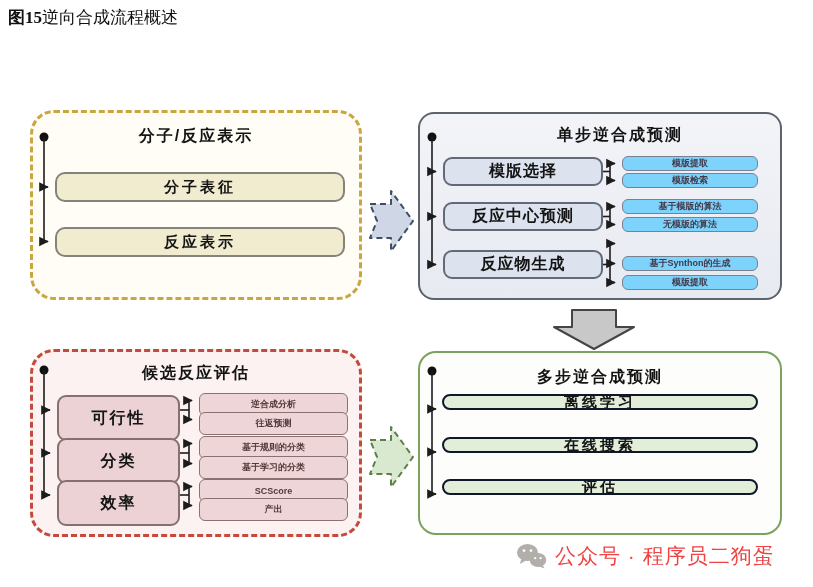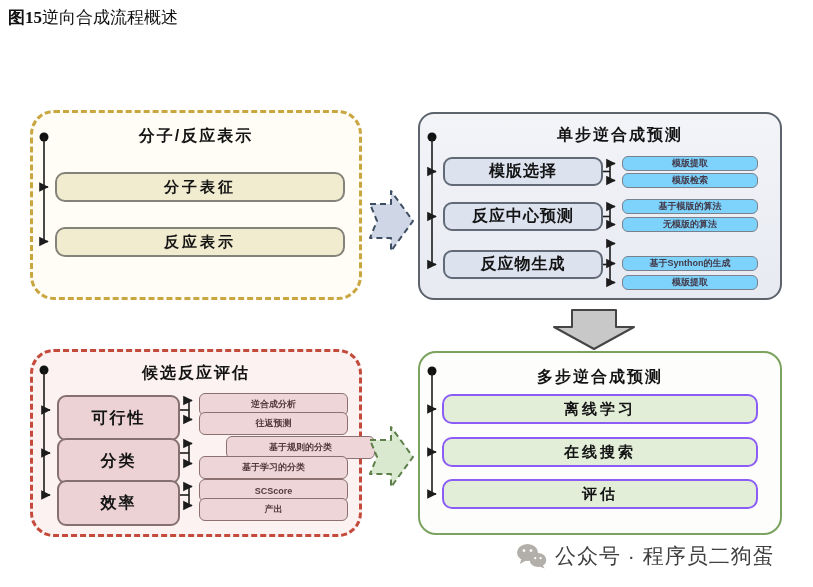--- a/index.html
+++ b/index.html
@@ -40,31 +40,31 @@
   .n-tr1 { top:157px;font-family:Liberation Mono, monospace; } .n-tr2 { top:202px; } .n-tr3 { top:250px; }
   
   .s-tr { left:622px; width:136px; height:15px; background:#7dd3fc; border:1px solid #79808e; border-radius:6px; font-size:9px; color:#433a4a; }
   .s-tr1 { top:156px; } .s-tr2 { top:173px; } .s-tr3 { top:199px; } .s-tr4 { top:217px; }
   .s-tr5 { top:236px; } .s-tr6 { top:256px; } .s-tr7 { top:275px; }
   
   .n-bl { left:57px; width:123px; height:46px; background:#ecd2d5; border:2px solid #86706f; border-radius:9px; font-size:16px; color:#141414; letter-spacing:2px; }
   .n-bl1 { top:395px; } .n-bl2 { top:438px; } .n-bl3 { top:480px; }
   
   .s-bl { left:199px; width:149px; height:23px; background:#eed5d8; border:1px solid #8d7171; border-radius:6px; font-size:9px; color:#553a3a; }
-  .s-bl1 { top:393px; } .s-bl2 { top:412px; } .s-bl3 { top:436px;margin-left:27px; } .s-bl4 { top:456px; }
+  .s-bl1 { top:393px; } .s-bl2 { top:412px; } .s-bl3 { top:436px; } .s-bl4 { top:456px; }
   .s-bl5 { top:479px; } .s-bl6 { top:498px; }
   
-  .n-br { left:442px; width:316px; height:30px; background:#e3eed9; border:2px solid #8b5cf6; border-radius:10px; font-size:15px; color:#141414; letter-spacing:3px; }
+  .n-br { left:442px; width:316px; height:16px; background:#e3eed9; border:2px solid #0f172a; border-radius:10px; font-size:15px; color:#141414; letter-spacing:3px; }
   .n-br1 { top:394px; } .n-br2 { top:437px; } .n-br3 { top:479px; }
 
   .overlay { position:absolute; left:0; top:0; pointer-events:none; }
 
   .watermark {
     position:absolute; left:516px; top:542px; display:flex; align-items:center;
-    gap:8px; color:#404040;justify-content:flex-end;
+    gap:8px; color:#ef4444;justify-content:flex-end;
   }
   .wm-text { font-size:21px; letter-spacing:1px; white-space:nowrap; }
 </style>
 </head>
 <body>
 
 <div class="canvas">
 
   <div class="fig-title">
     <span class="b">图15</span><span>逆向合成流程概述</span>

